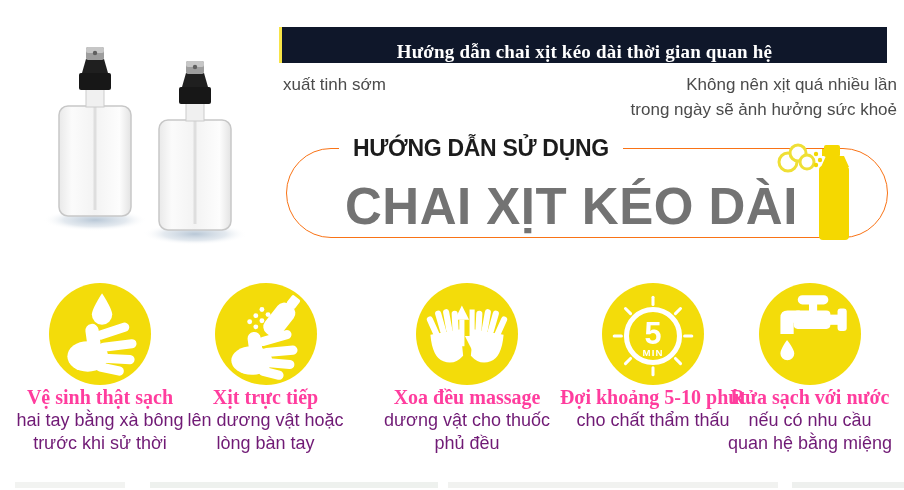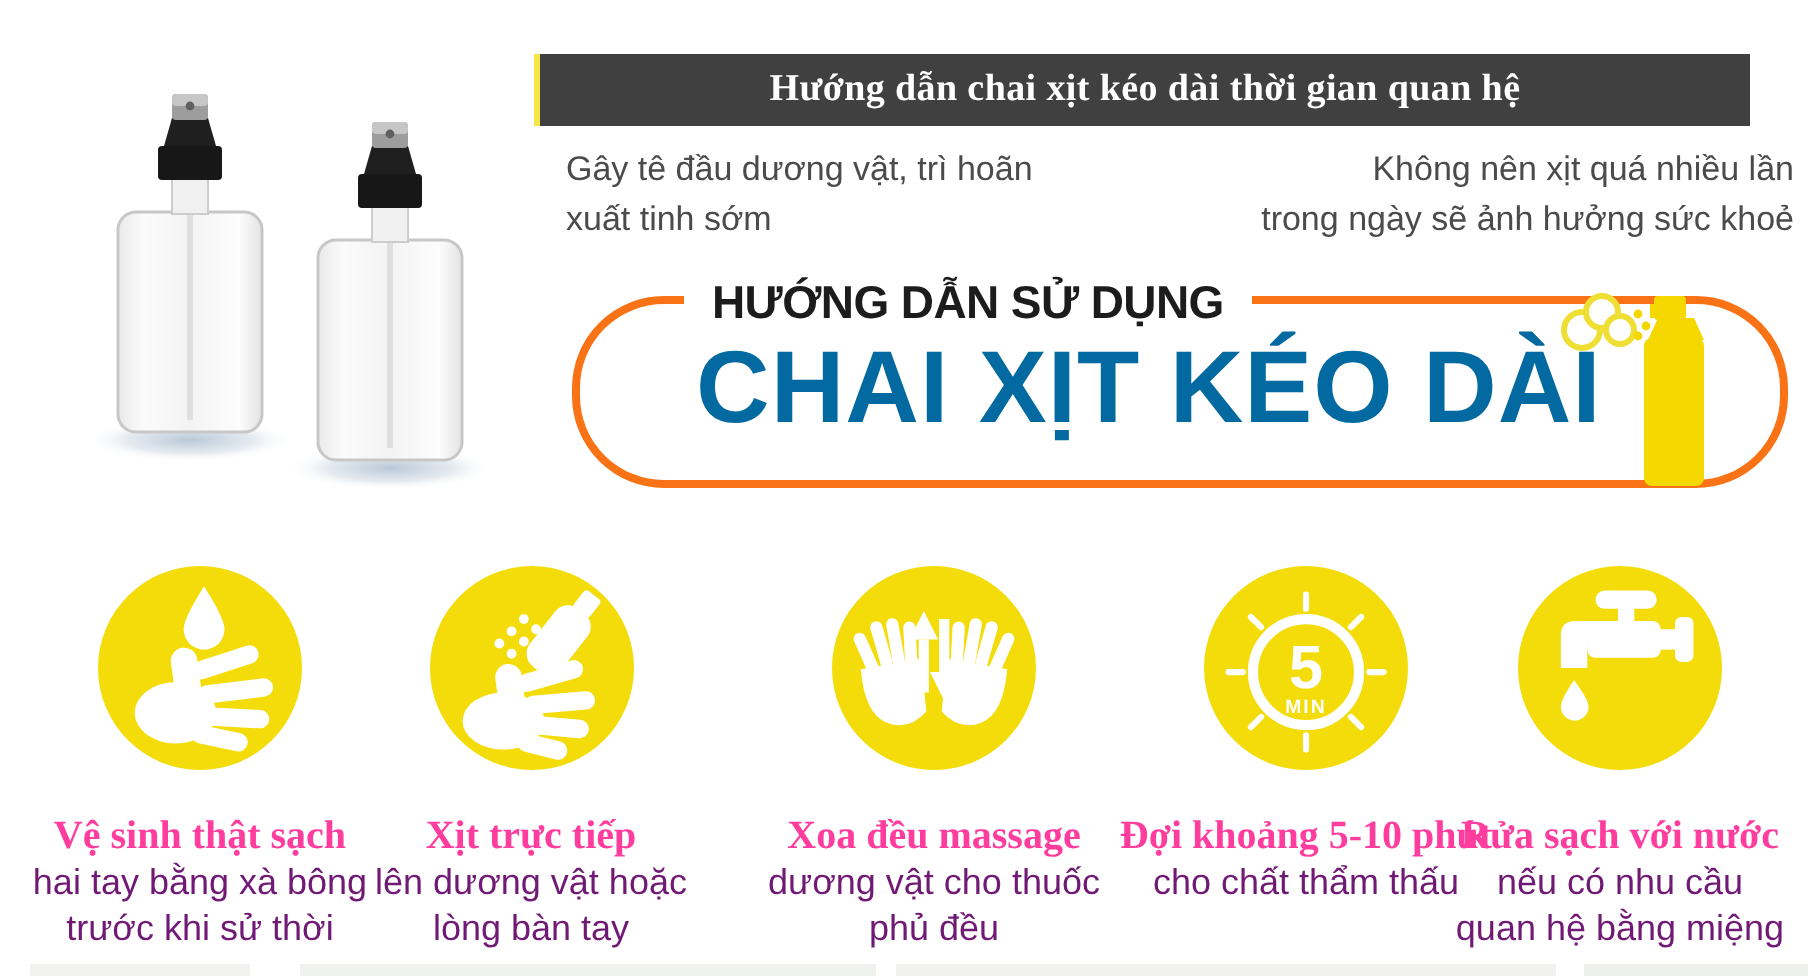--- a/index.html
+++ b/index.html
@@ -2,57 +2,57 @@
 <html><head>
 <meta charset="utf-8">
 <style>
   html,body{margin:0;padding:0;background:#fff;}
   .canvas{
     position:relative;width:904px;height:490px;background:#ffffff;overflow:hidden;
     font-family:"Liberation Sans",sans-serif;
   }
   
   .banner{
-    position:absolute;left:267px;top:27px;width:605px;height:36px;
-    background:#404040;border-left:3px solid #f7e447;
-    display:flex;align-items:center;justify-content:center;
+    position:absolute;left:279px;top:27px;width:605px;height:36px;
+    background:#0f172a;border-left:3px solid #f7e447;
+    display:flex;align-items:flex-end;justify-content:center;
   }
   .banner-title{
     font-family:"Liberation Serif",serif;font-weight:bold;font-size:19px;color:#ffffff;
     letter-spacing:.2px;
   }
   
   .intro{position:absolute;top:72px;font-size:17px;line-height:25px;color:#4b4b4b;}
   .intro-left{left:283px;width:310px;}
   .intro-right{left:617px;width:280px;text-align:right;}
   
   .title-block{
     position:absolute;left:286px;top:148px;width:600px;height:88px;
-    border:4px solid #f97316;border-radius:46px;
+    border:1px solid #f97316;border-radius:46px;
   }
   .kicker{
     position:absolute;top:-16px;left:52px;background:#ffffff;padding:0 14px;
     font-size:23px;font-weight:bold;color:#1c1c1c;letter-spacing:-.3px;line-height:31px;
     white-space:nowrap;
   }
   .big-title{
-    position:absolute;top:11px;left:58px;font-size:51px;font-weight:bold;color:#0369a1;
+    position:absolute;top:27px;left:58px;font-size:51px;font-weight:bold;color:#737373;
     letter-spacing:.5px;line-height:62px;white-space:nowrap;
   }
   .can-icon{position:absolute;right:34px;top:-14px;}
   
   .bottles{position:absolute;left:30px;top:32px;}
   
   .step{position:absolute;top:283px;text-align:center;}
   .step-circle{
     width:102px;height:102px;border-radius:50%;background:#f3dc0a;margin:0 auto;
     display:flex;align-items:center;justify-content:center;
   }
   .step-title{
-    margin-top:21px;font-family:"Liberation Serif",serif;font-weight:bold;
+    font-family:"Liberation Serif",serif;font-weight:bold;
     font-size:20px;color:#ff3d9e;line-height:24px;
   }
   .step-line{font-size:18px;color:#701a75;line-height:23px;font-weight:500;}
   .step-1{left:10px;width:180px;}
   .step-2{left:178px;width:175px;}
   .step-3{left:374px;width:186px;}
   .step-4{left:556px;width:194px;}
   .step-5{left:722px;width:176px;}
   
   .strip{position:absolute;top:482px;height:6px;}
@@ -107,21 +107,20 @@
         <circle cx="61" cy="19" r="2.2" fill="#5f5f5f"></circle>
       </g>
     </svg>
   </div>
 
   <div class="banner">
     <span class="banner-title">Hướng dẫn chai xịt kéo dài thời gian quan hệ</span>
   </div>
 
   <div class="intro intro-left">
-    <div>Gây tê đầu dương vật, trì hoãn</div>
     <div>xuất tinh sớm</div>
   </div>
   <div class="intro intro-right">
     <div>Không nên xịt quá nhiều lần</div>
     <div>trong ngày sẽ ảnh hưởng sức khoẻ</div>
   </div>
 
   <div class="title-block">
     <div class="kicker">HƯỚNG DẪN SỬ DỤNG</div>
     <div class="big-title">CHAI XỊT KÉO DÀI</div>

